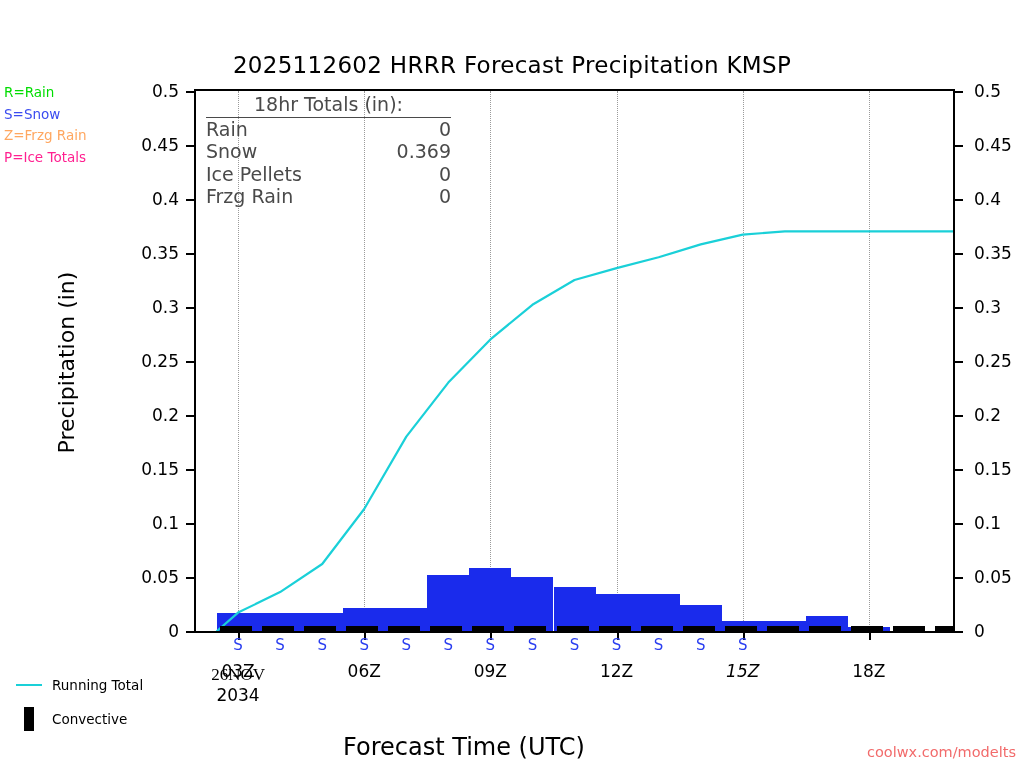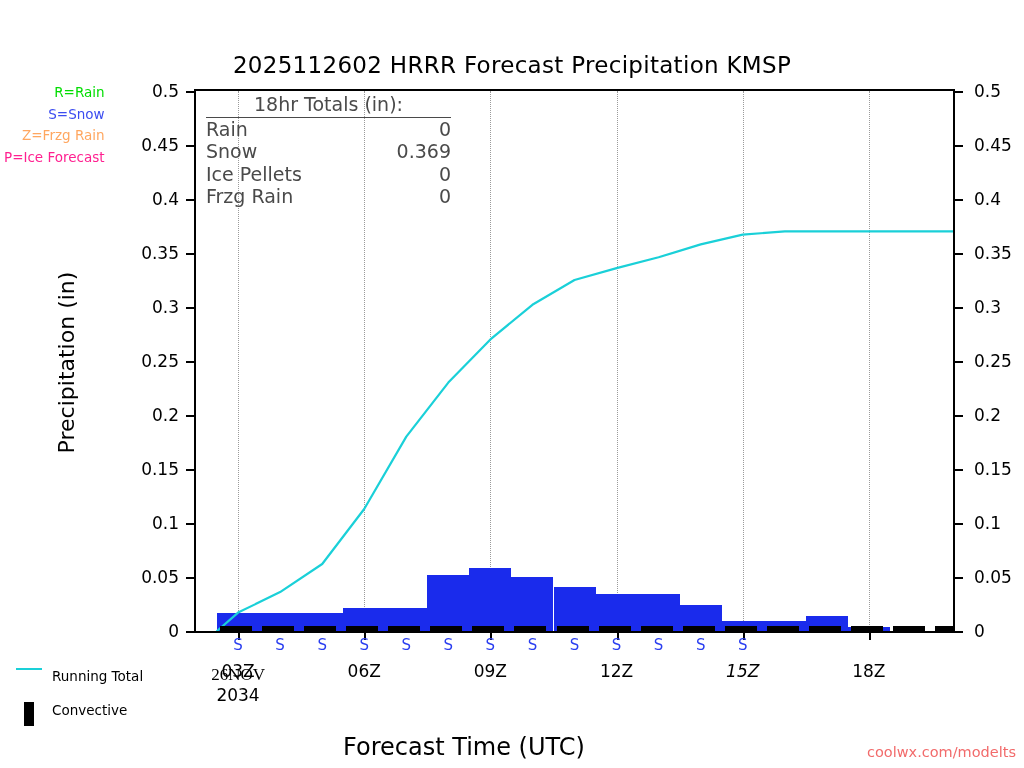--- a/index.html
+++ b/index.html
@@ -31,21 +31,21 @@
   }
 
   
   #precip-key {
     position: absolute;
     left: 4px;
     top: 82px;
     font-size: 13.5px;
     line-height: 21.5px;
   }
-  #precip-key .key-row { white-space: nowrap; text-align: right; }
+  #precip-key .key-row { white-space: nowrap; }
 
   
   #y-axis-title {
     position: absolute;
     left: -64px;
     top: 350px;
     width: 260px;
     text-align: center;
     transform: rotate(-90deg);
     transform-origin: center center;
@@ -173,21 +173,21 @@
 
   
   #legend {
     position: absolute;
     left: 16px;
     top: 668px;
     font-size: 13.5px;
   }
   .legend-row {
     display: flex;
-    align-items: flex-start;
+    align-items: center;
     height: 34px;
     white-space: nowrap;
   }
   .legend-swatch-line {
     width: 26px;
     height: 0;
     border-top: 2px solid #1ad0d8;
     margin-right: 10px;
     margin-left: 0px;
   }
@@ -213,21 +213,21 @@
 </style>
 </head>
 <body>
 
 <div id="chart-title">2025112602 HRRR Forecast Precipitation KMSP</div>
 
 <div id="precip-key">
   <div class="key-row" style="color: rgb(0, 221, 0);">R=Rain</div>
   <div class="key-row" style="color: rgb(59, 76, 240);">S=Snow</div>
   <div class="key-row" style="color: rgb(255, 167, 96);">Z=Frzg Rain</div>
-  <div class="key-row" style="color: rgb(255, 32, 144);">P=Ice Forecast</div>
+  <div class="key-row" style="color: rgb(255, 32, 144);">P=Ice Totals</div>
 </div>
 
 <div id="y-axis-title">Precipitation (in)</div>
 
 <div id="plot-area">
   <div id="plot-inner">
 
     <div id="gridlines">
         <div class="vgrid" style="left: 42.1px;"></div>
         <div class="vgrid" style="left: 168.2px;"></div>

